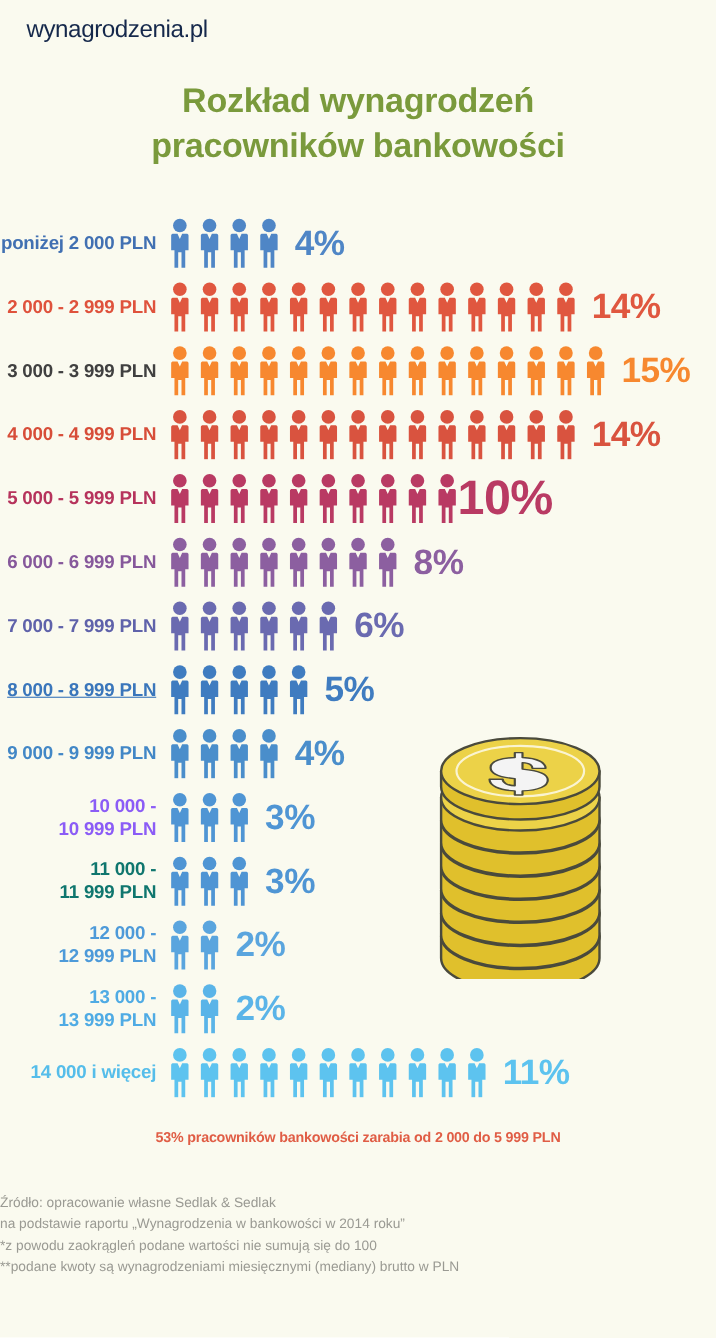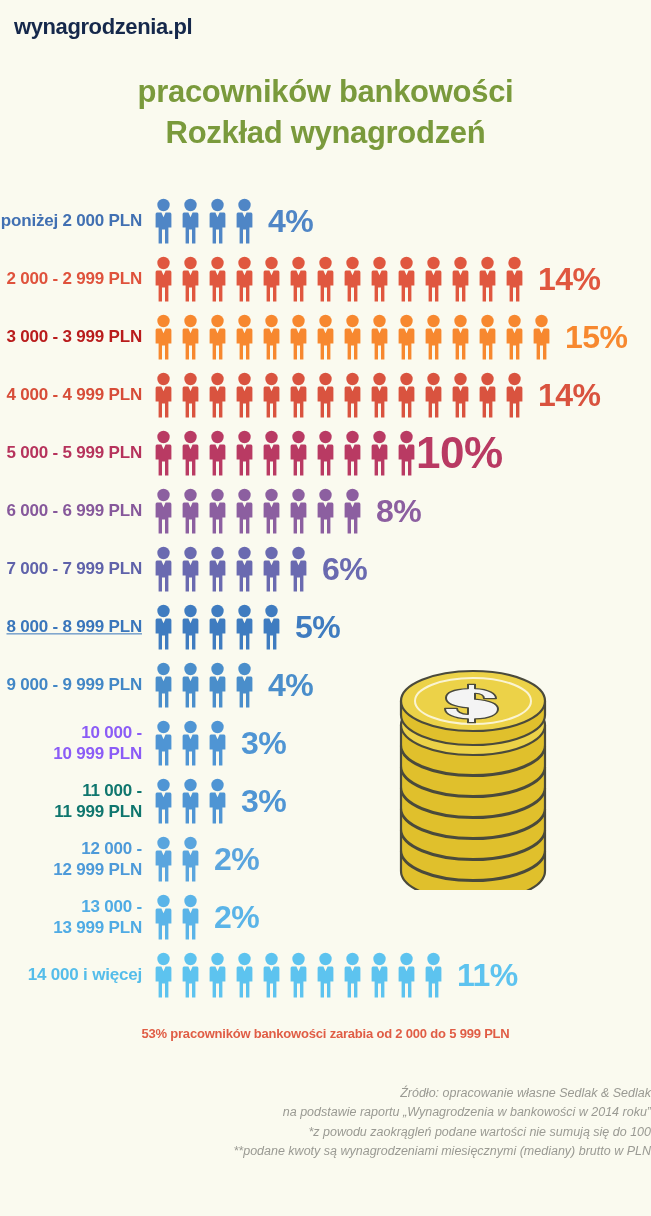--- a/index.html
+++ b/index.html
@@ -15,24 +15,24 @@
     position: relative;
     width: 651px;
     height: 1216px;
     background: #fafaef;
     overflow: hidden;
   }
 
   
   .brand {
     position: absolute;
-    left: 14px;
+    left: 24px;
     top: 14px;
     font-size: 22px;
-    font-weight: bold;
+    font-weight: normal;
     color: #15284b;
     letter-spacing: -0.4px;
   }
   .title {
     position: absolute;
     left: 0;
     top: 72px;
     width: 651px;
     text-align: center;
     font-size: 31px;
@@ -112,38 +112,37 @@
     font-size: 13px;
     font-weight: bold;
     color: #e05d45;
     letter-spacing: -0.2px;
   }
   .footer {
     position: absolute;
     left: 0;
     top: 1084px;
     width: 651px;
-    text-align: right;
+    text-align: left;
     font-size: 12.5px;
     line-height: 1.55;
     color: #9a9a93;
-    font-style: italic;
   }
   .footer div { white-space: nowrap; }
 </style>
 </head>
 <body>
 
 <div id="infographic" style="background: rgb(250, 250, 239);">
 
   <div class="brand" style="color: rgb(21, 40, 75);">wynagrodzenia.pl</div>
 
   <div class="title" style="color: rgb(122, 154, 60);">
+    <div>Rozkład wynagrodzeń</div>
     <div>pracowników bankowości</div>
-    <div>Rozkład wynagrodzeń</div>
   </div>
 
   <div class="rows" id="rows-container">
       <div class="row">
         <div class="row-label" style="color: rgb(65, 112, 178);">poniżej 2 000 PLN</div>
         <div class="row-figs">
           <span class="fig">
             <svg viewBox="0 0 27 46" xmlns="http://www.w3.org/2000/svg" aria-hidden="true">
               <circle cx="13.5" cy="7" r="6.2" fill="#4f86c6"></circle>
               <path d="M5.6 16.2 C5.6 15.2 6.4 14.6 7.6 14.6 L11.4 14.6 L13.5 19.2 L15.6 14.6 L19.4 14.6 C20.6 14.6 21.4 15.2 21.4 16.2 L21.4 29.6 L18.4 29.6 L18.4 45.4 L15.0 45.4 L15.0 31.4 L12.0 31.4 L12.0 45.4 L8.6 45.4 L8.6 29.6 L5.6 29.6 Z" fill="#4f86c6"></path>
@@ -254,21 +253,21 @@
           <span class="fig">
             <svg viewBox="0 0 27 46" xmlns="http://www.w3.org/2000/svg" aria-hidden="true">
               <circle cx="13.5" cy="7" r="6.2" fill="#e0573f"></circle>
               <path d="M5.6 16.2 C5.6 15.2 6.4 14.6 7.6 14.6 L11.4 14.6 L13.5 19.2 L15.6 14.6 L19.4 14.6 C20.6 14.6 21.4 15.2 21.4 16.2 L21.4 29.6 L18.4 29.6 L18.4 45.4 L15.0 45.4 L15.0 31.4 L12.0 31.4 L12.0 45.4 L8.6 45.4 L8.6 29.6 L5.6 29.6 Z" fill="#e0573f"></path>
             </svg>
           </span>
         </div>
         <div class="row-pct" style="color: rgb(224, 87, 63); font-size: 32px; left: 538px;">14%</div>
       </div>
       <div class="row">
-        <div class="row-label" style="color: #b91c1c; text-align: center;">3 000 - 3 999 PLN</div>
+        <div class="row-label" style="color: #404040; text-align: center;">3 000 - 3 999 PLN</div>
         <div class="row-figs">
           <span class="fig">
             <svg viewBox="0 0 27 46" xmlns="http://www.w3.org/2000/svg" aria-hidden="true">
               <circle cx="13.5" cy="7" r="6.2" fill="#f7882f"></circle>
               <path d="M5.6 16.2 C5.6 15.2 6.4 14.6 7.6 14.6 L11.4 14.6 L13.5 19.2 L15.6 14.6 L19.4 14.6 C20.6 14.6 21.4 15.2 21.4 16.2 L21.4 29.6 L18.4 29.6 L18.4 45.4 L15.0 45.4 L15.0 31.4 L12.0 31.4 L12.0 45.4 L8.6 45.4 L8.6 29.6 L5.6 29.6 Z" fill="#f7882f"></path>
             </svg>
           </span>
           <span class="fig">
             <svg viewBox="0 0 27 46" xmlns="http://www.w3.org/2000/svg" aria-hidden="true">
               <circle cx="13.5" cy="7" r="6.2" fill="#f7882f"></circle>

